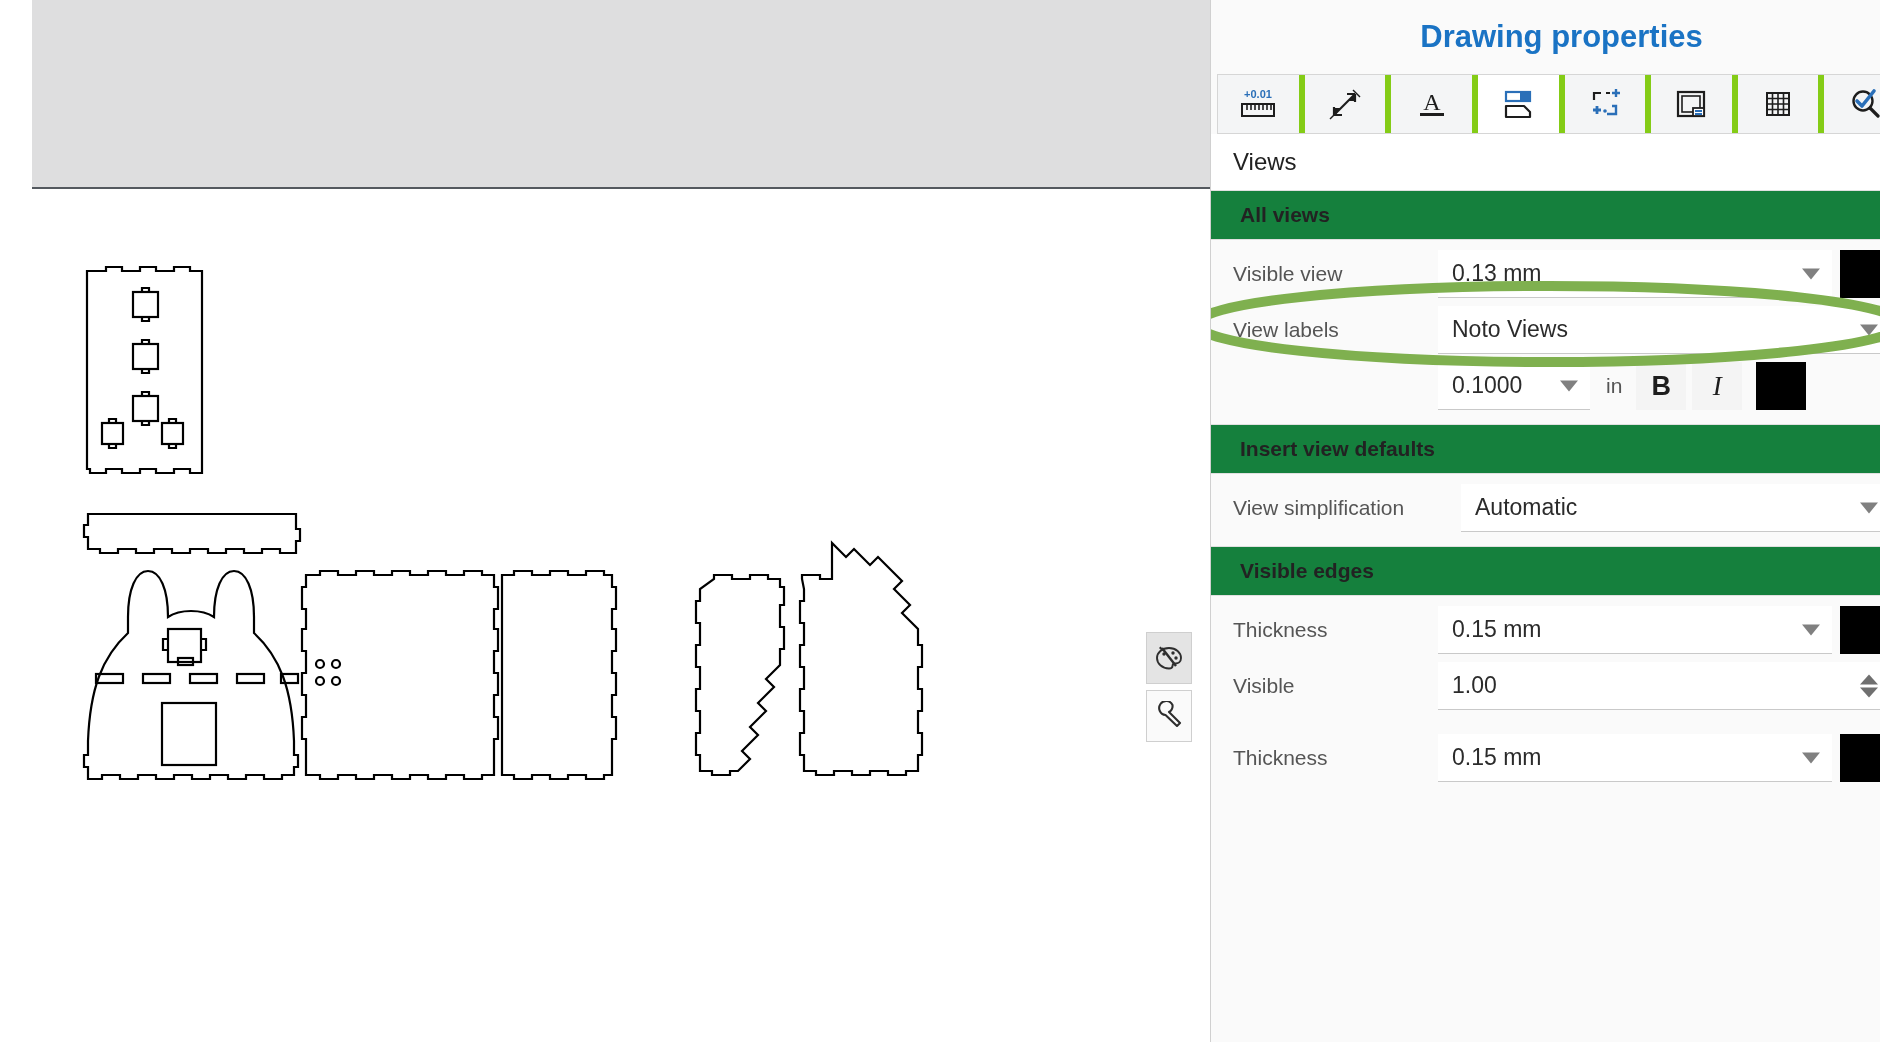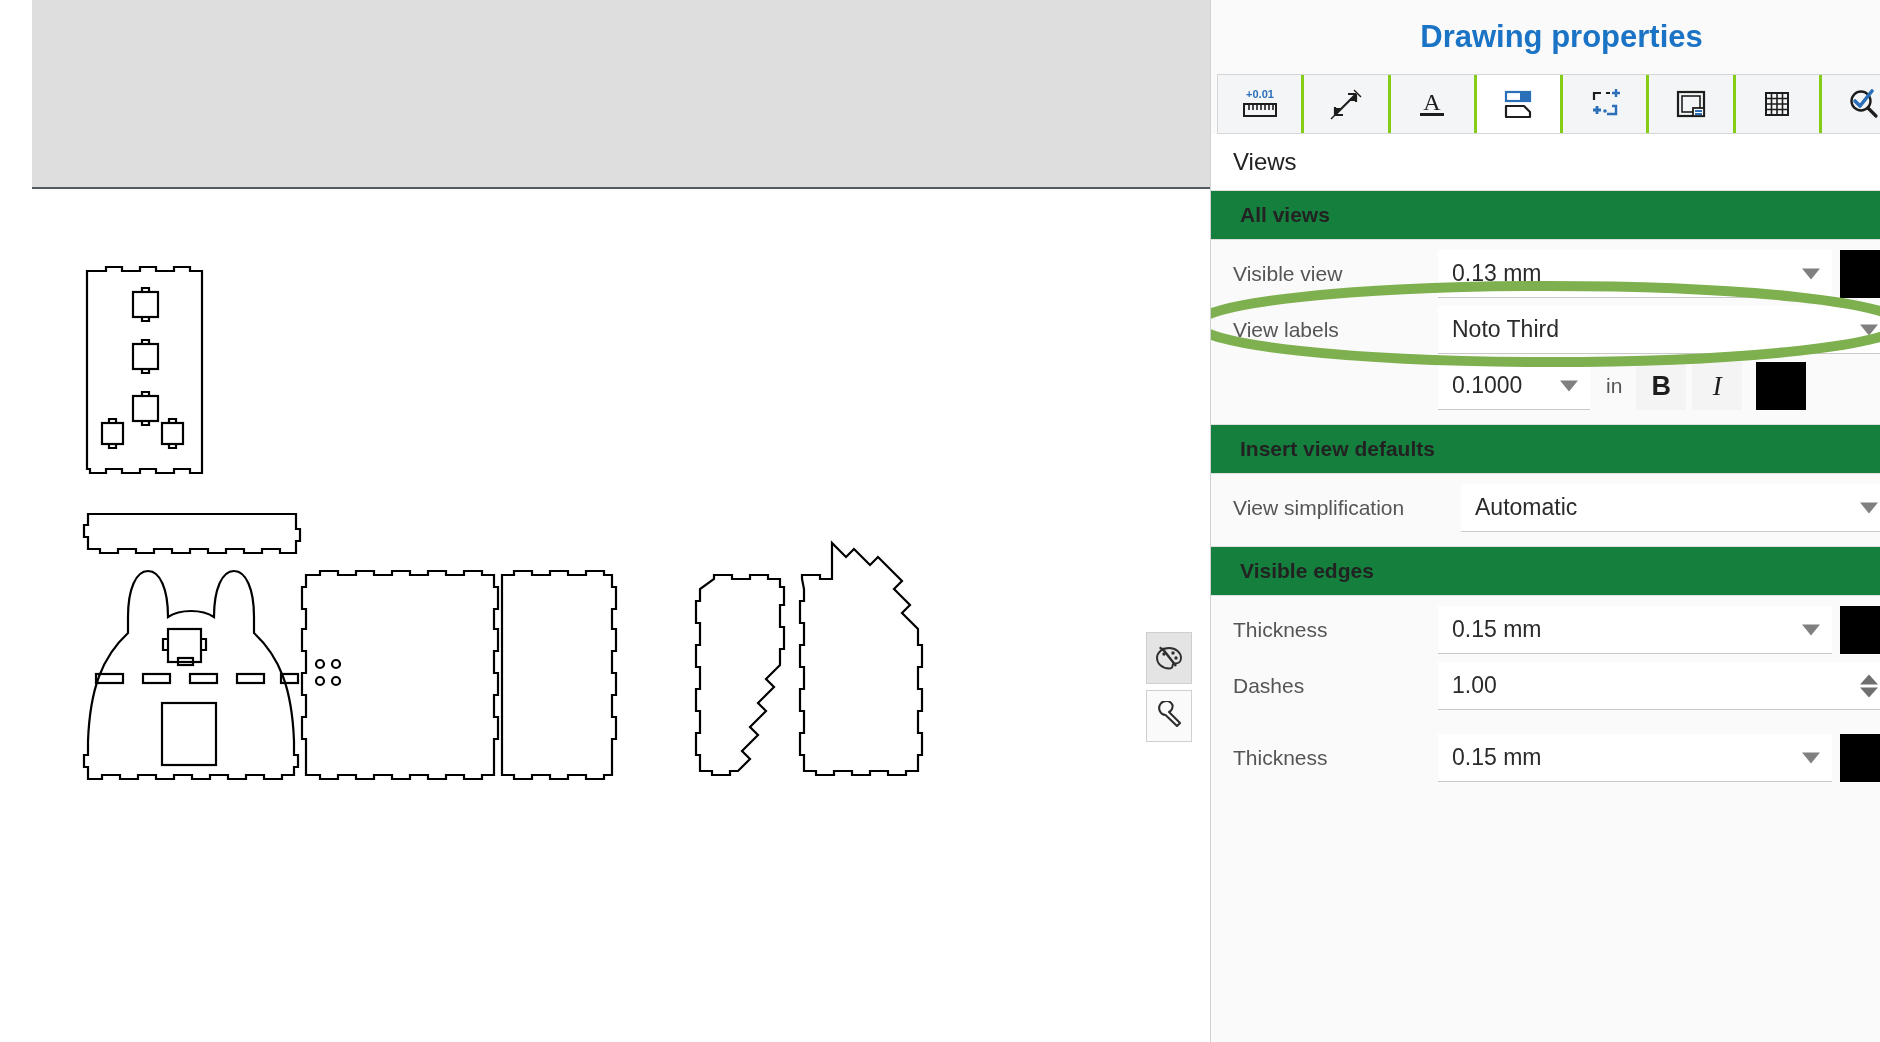--- a/index.html
+++ b/index.html
@@ -61,21 +61,21 @@
   
   #panel-tabs {
     display: flex;
     height: 60px;
     margin: 0 6px;
     border: 1px solid #d6d6d6;
     background: #f4f5f6;
   }
   .panel-tab {
     flex: 1;
-    border-right: 3px solid #84cc16;
+    border-right: 6px solid #84cc16;
     display: flex; align-items: center; justify-content: center;
     background: #f4f5f6;
     cursor: pointer;
   }
   .panel-tab:last-child { border-right: none; }
   .panel-tab.selected { background: #ffffff; }
 
   
   .sec-title {
     font-size: 24px; font-weight: normal; color: #222;
@@ -407,21 +407,21 @@
         <div class="dd">
           <span>0.13 mm</span>
           <span class="caret"></span>
         </div>
         <div class="swatch"></div>
       </div>
 
       <div class="row">
         <div class="row-label">View labels</div>
         <div class="dd">
-          <span>Noto Third</span>
+          <span>Noto Views</span>
           <span class="caret"></span>
         </div>
       </div>
 
       <div class="row">
         <div class="row-label"></div>
         <div class="dd narrow">
           <span>0.1000</span>
           <span class="caret"></span>
         </div>
@@ -450,21 +450,21 @@
       <div class="row">
         <div class="row-label">Thickness</div>
         <div class="dd">
           <span>0.15 mm</span>
           <span class="caret"></span>
         </div>
         <div class="swatch"></div>
       </div>
 
       <div class="row">
-        <div class="row-label">Dashes</div>
+        <div class="row-label">Visible</div>
         <div class="dd">
           <span>1.00</span>
           <span class="spin">
             <i class="up"></i>
               <i class="down"></i>
           </span>
         </div>
       </div>
     </div>
 

